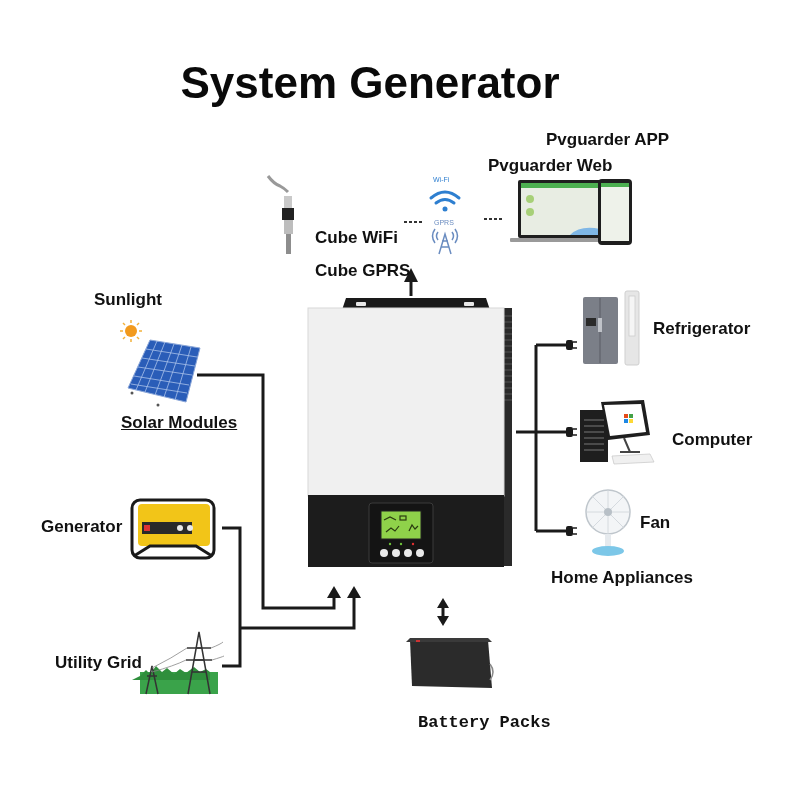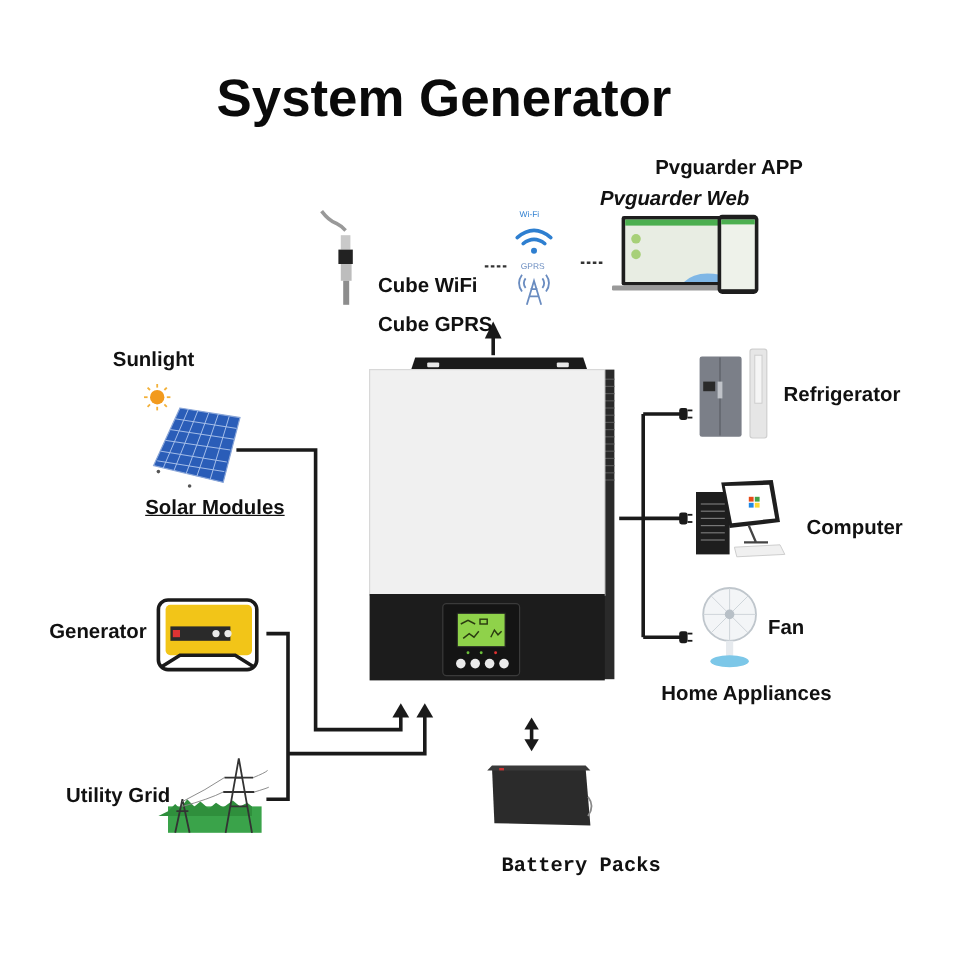--- a/index.html
+++ b/index.html
@@ -245,21 +245,21 @@
     <rect x="416" y="640" width="4" height="2" fill="#c33"></rect>
     <path d="M490,664 q6,8 0,16" fill="none" stroke="#888" stroke-width="1.5"></path>
   </g>
 </svg>
 
 <div class="abs label" style="left:315px;top:200px;margin-top:28px;">Cube WiFi</div>
 <div class="abs label" style="left:315px;top:226px;margin-top:35px;">Cube GPRS</div>
 <div class="abs" style="left:433px;top:176px;font-size:7px;color:#2e7fd0;">Wi-Fi</div>
 <div class="abs" style="left:434px;top:219px;font-size:7px;color:#6a8cc0;">GPRS</div>
 <div class="abs label" style="left:510px;top:130px;margin-left:36px;">Pvguarder APP</div>
-<div class="abs label" style="left:500px;top:156px;font-style:italic;">Pvguarder Web</div>
+<div class="abs label" style="left:488px;top:156px;">Pvguarder Web</div>
 
 <div class="abs label" style="left:94px;top:290px;">Sunlight</div>
 <div class="abs label" style="left:121px;top:413px;text-decoration:underline;">Solar Modules</div>
 <div class="abs label" style="left:41px;top:517px;">Generator</div>
 <div class="abs label" style="left:55px;top:653px;">Utility Grid</div>
 
 <div class="abs label" style="left:653px;top:319px;">Refrigerator</div>
 <div class="abs label" style="left:672px;top:430px;">Computer</div>
 <div class="abs label" style="left:640px;top:513px;">Fan</div>
 <div class="abs label" style="left:551px;top:568px;">Home Appliances</div>

